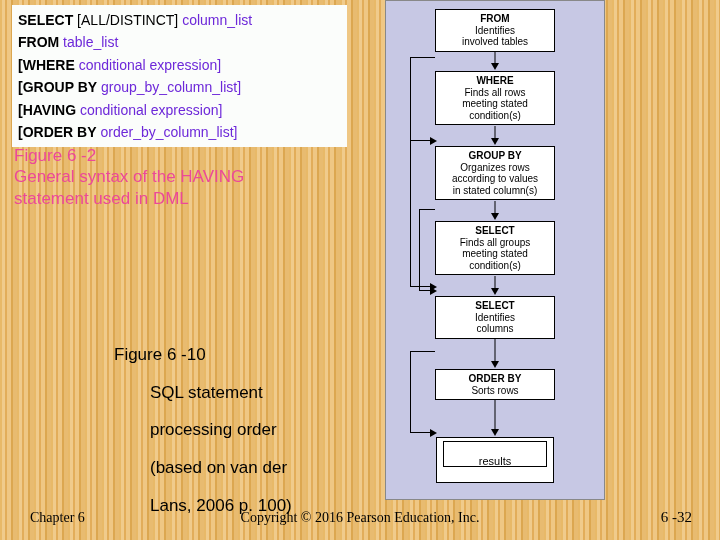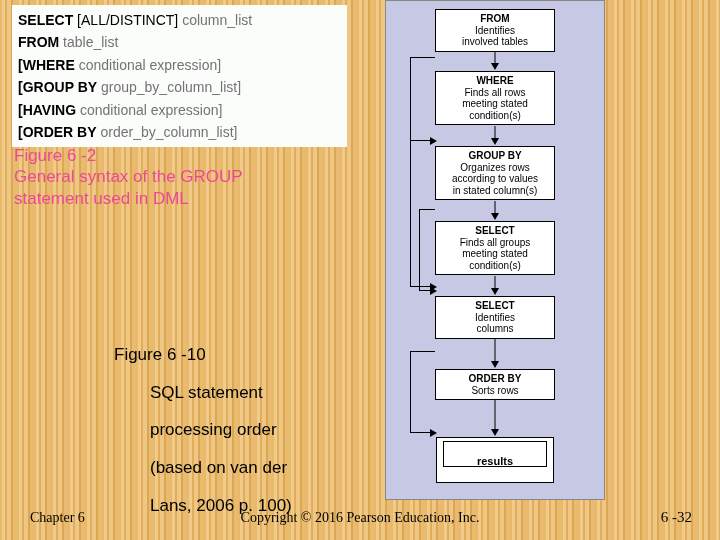--- a/index.html
+++ b/index.html
@@ -23,21 +23,21 @@
     position: absolute;
     left: 12px; top: 5px;
     width: 335px;
     background: #fbfdfb;
     padding: 4px 6px;
     font-family: Arial, sans-serif;
     font-size: 14px;
     line-height: 1.6;
   }
   .syntax-block .kw { font-weight: bold; color: #000; }
-  .syntax-block .arg { color: #737373; }
+  .syntax-block .arg { color: #6d28d9; }
   .fig62 {
     position: absolute;
     left: 14px; top: 145px;
     width: 330px;
     font-size: 17px;
     color: #ec4899;
     line-height: 1.25;
   }
   .fig610 {
     position: absolute;
@@ -105,21 +105,20 @@
     left: 50%;
     transform: translateX(-50%);
     width: 118px;
     height: 46px;
     background: #fff;
     border: 1px solid #000;
     text-align: center;
     font-size: 11px;
     line-height: 14px;
     padding-top: 16px;
-    font-weight: bold;
   }
   .results-inner {
     position: absolute;
     left: 50%; transform: translateX(-50%);
     top: 3px;
     width: 104px; height: 26px;
     border: 1px solid #000;
     background: #fff;
   }
   .footer-left {
@@ -149,21 +148,21 @@
   <div><span class="kw">SELECT</span><span> [ALL/DISTINCT] </span><span class="arg">column_list</span></div>
   <div><span class="kw">FROM</span><span class="arg"> table_list</span></div>
   <div><span class="kw">[WHERE</span><span class="arg"> conditional expression]</span></div>
   <div><span class="kw">[GROUP BY</span><span class="arg"> group_by_column_list]</span></div>
   <div><span class="kw">[HAVING</span><span class="arg"> conditional expression]</span></div>
   <div><span class="kw">[ORDER BY</span><span class="arg"> order_by_column_list]</span></div>
 </div>
 
 <div class="fig62">
   <div>Figure 6 -2</div>
-  <div>General syntax of the GROUP</div>
+  <div>General syntax of the HAVING</div>
   <div>statement used in DML</div>
 </div>
 
 <div class="fig610">
   <div>Figure 6 -10</div>
   <div class="indent">SQL statement</div>
   <div class="indent">processing order</div>
   <div class="indent">(based on van der</div>
   <div class="indent">Lans, 2006 p. 100)</div>
 </div>

